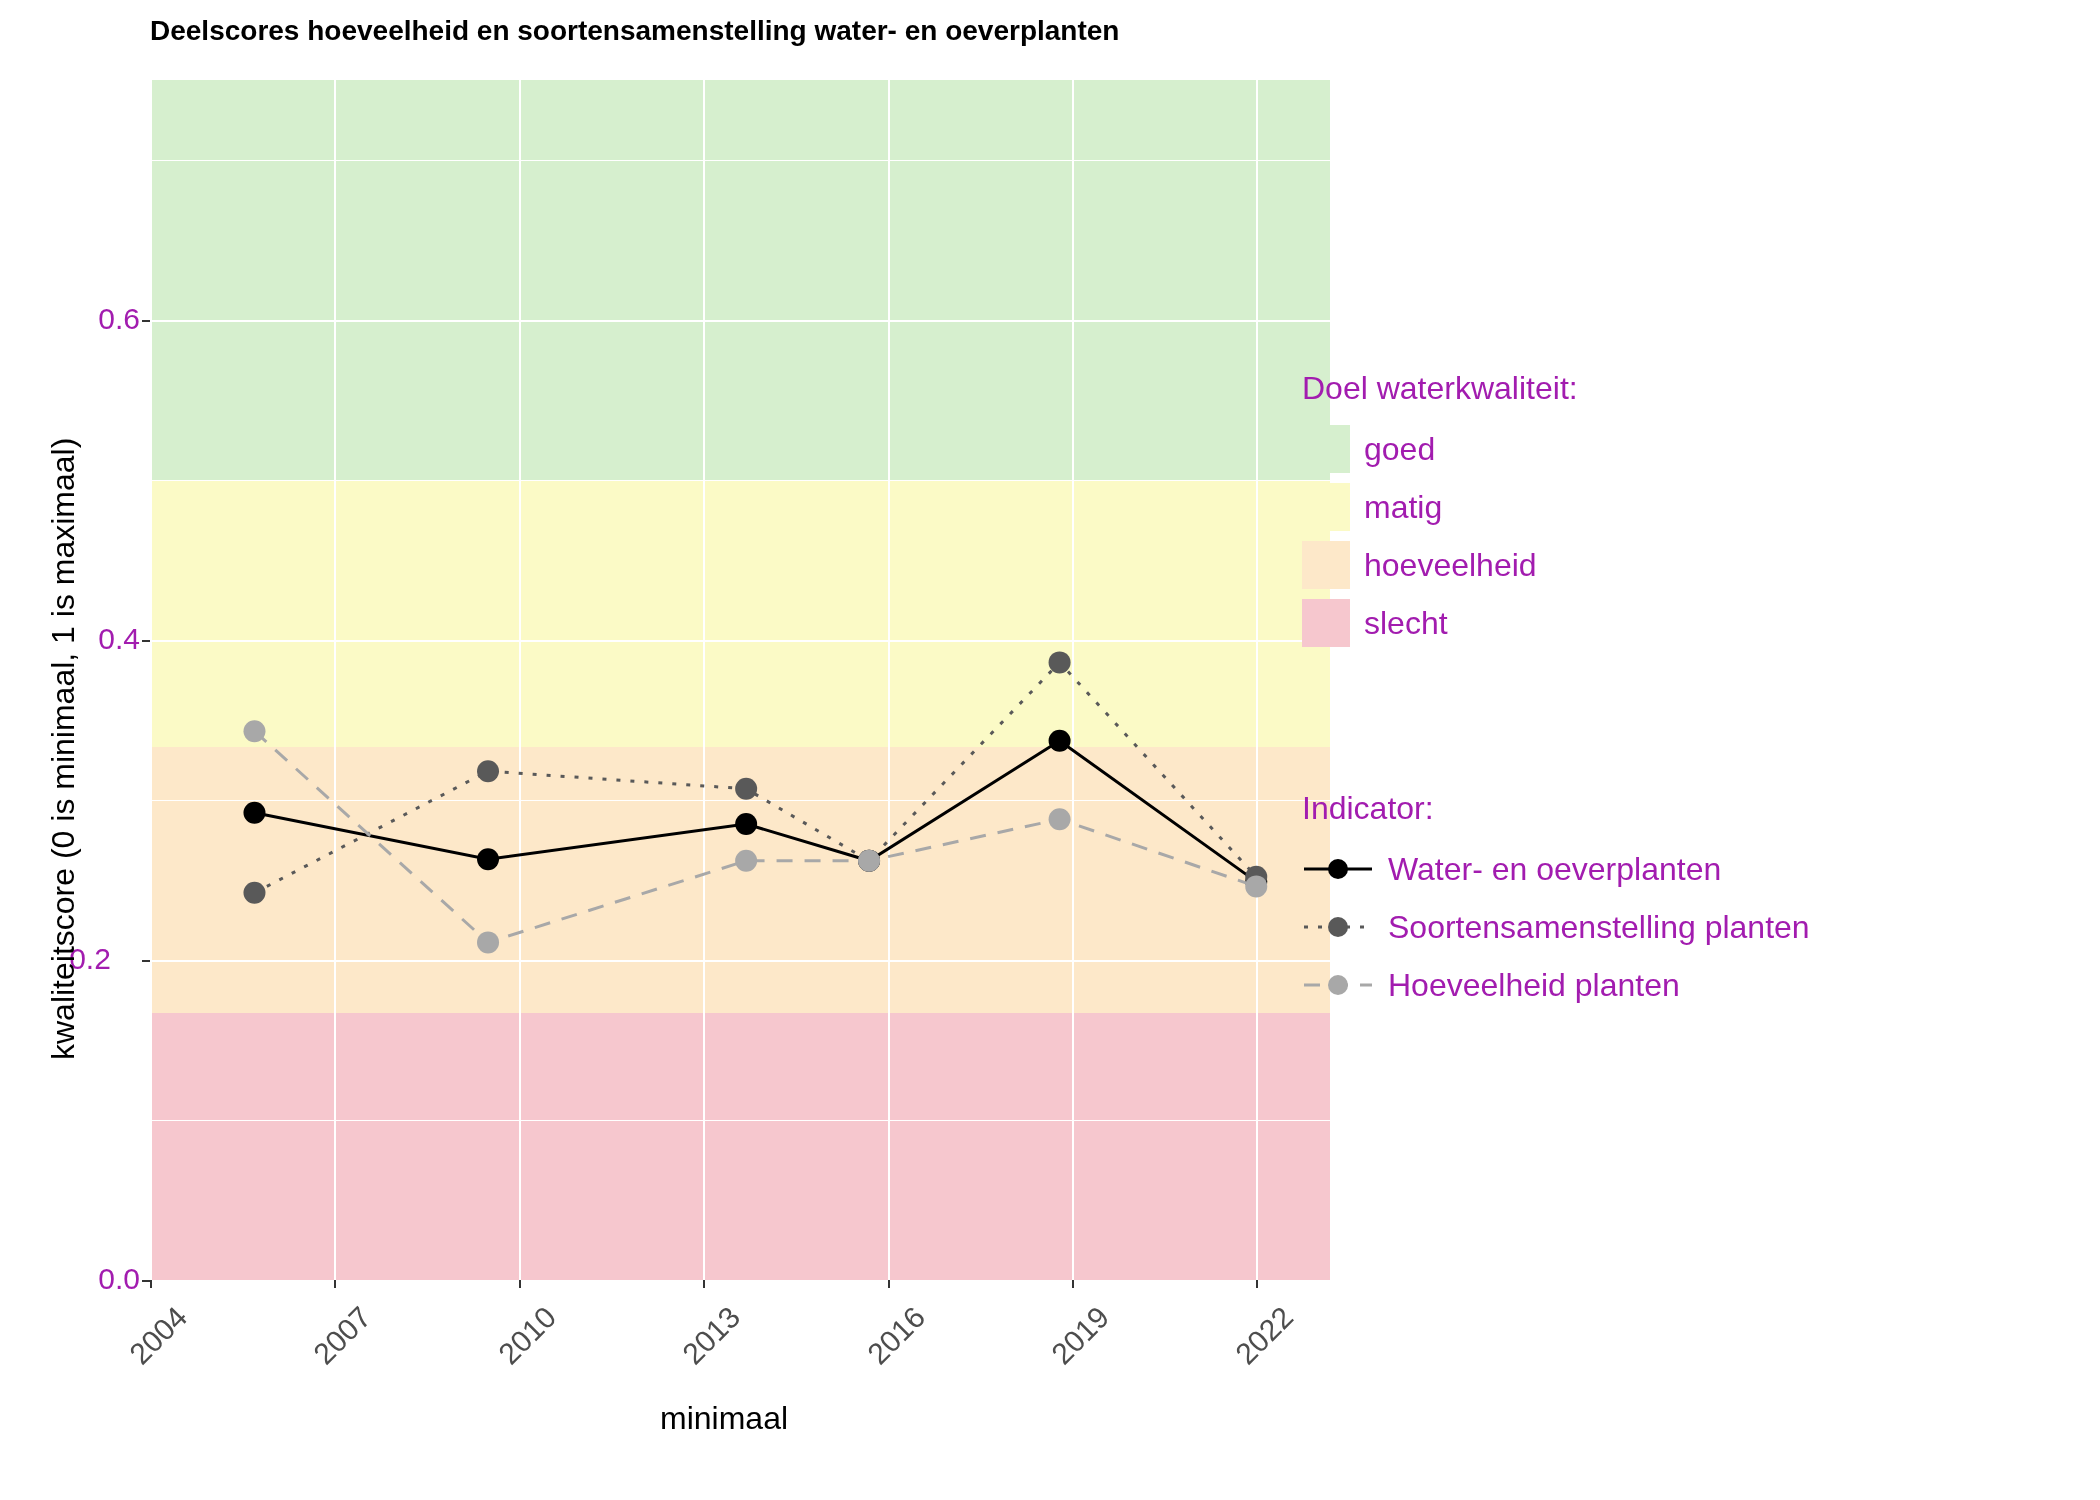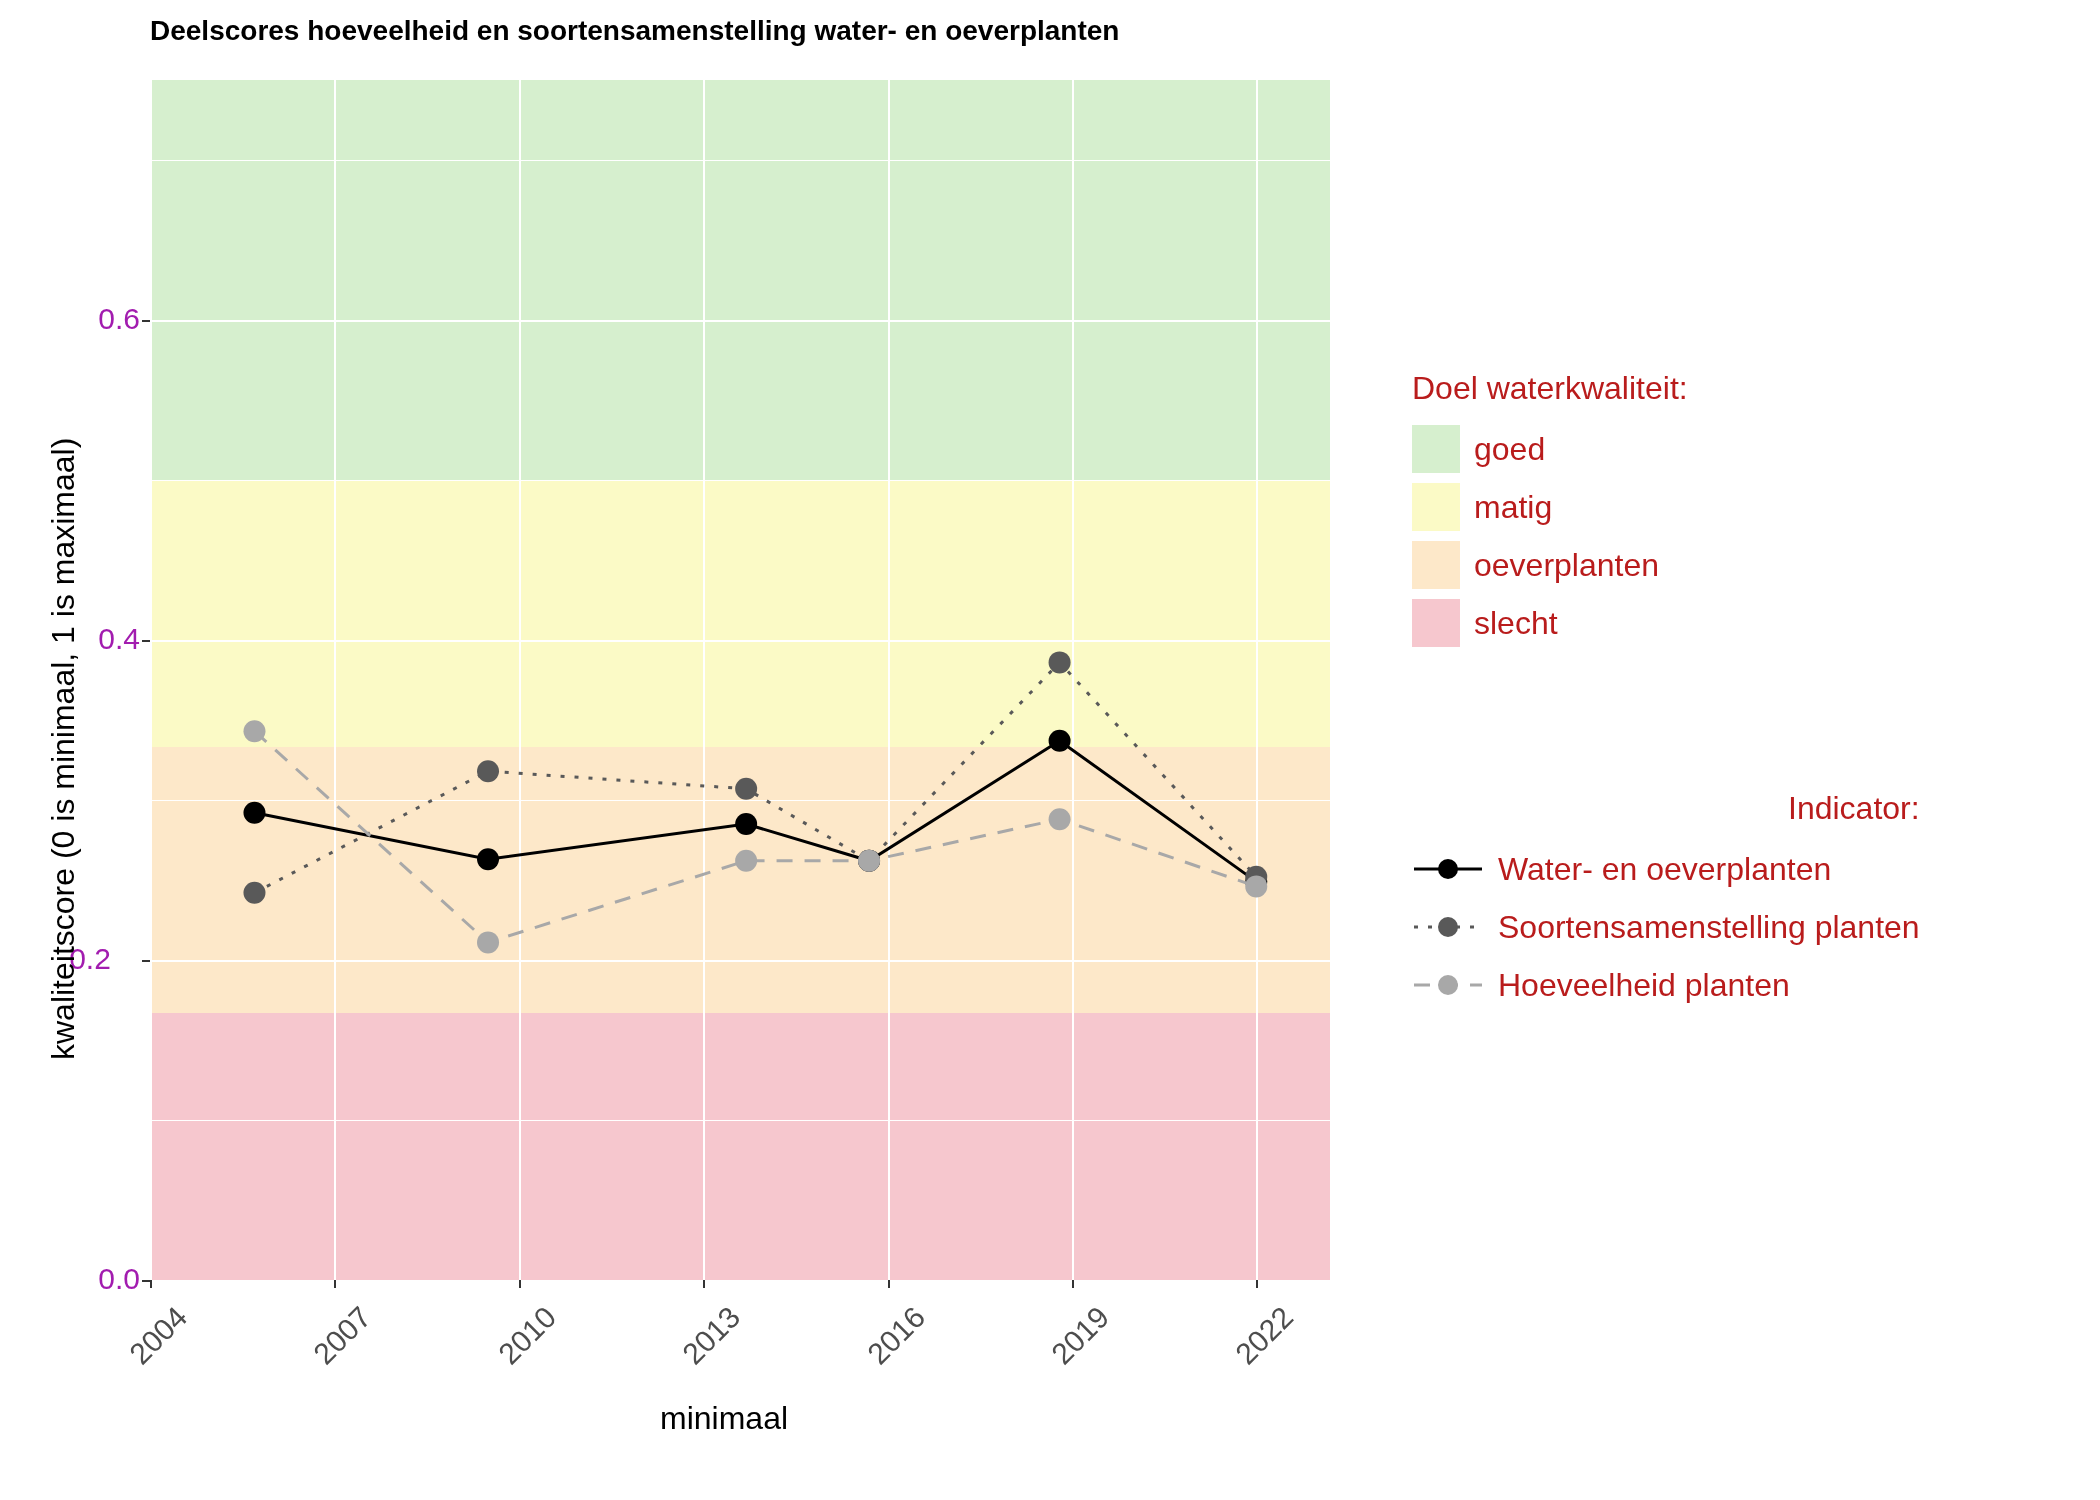--- a/index.html
+++ b/index.html
@@ -73,24 +73,23 @@
     transform: rotate(-90deg);
     transform-origin: left top;
   }
   .x-axis-title {
     position: absolute;
     font-size: 32px;
     color: #000;
   }
   .legend {
     position: absolute;
-    left: 1412px;
-    font-size: 32px;
-    color: #b91c1c;
-    text-align: right;
+    left: 1302px;
+    font-size: 32px;
+    color: #a21caf;
   }
   .legend-title {
     font-size: 32px;
     margin-bottom: 18px;
   }
   .legend-item {
     display: flex;
     align-items: center;
     margin-bottom: 10px;
     height: 48px;
@@ -206,21 +205,21 @@
         <div class="legend-item">
           <div class="legend-swatch" style="background: rgb(214, 239, 206);"></div>
           <span>goed</span>
         </div>
         <div class="legend-item">
           <div class="legend-swatch" style="background: rgb(251, 250, 198);"></div>
           <span>matig</span>
         </div>
         <div class="legend-item">
           <div class="legend-swatch" style="background: rgb(253, 232, 201);"></div>
-          <span>oeverplanten</span>
+          <span>hoeveelheid</span>
         </div>
         <div class="legend-item">
           <div class="legend-swatch" style="background: rgb(246, 199, 206);"></div>
           <span>slecht</span>
         </div>
       </div>
   </div>
 
   <div class="legend" style="top:790px;">
     <div class="legend-title">Indicator:</div>

